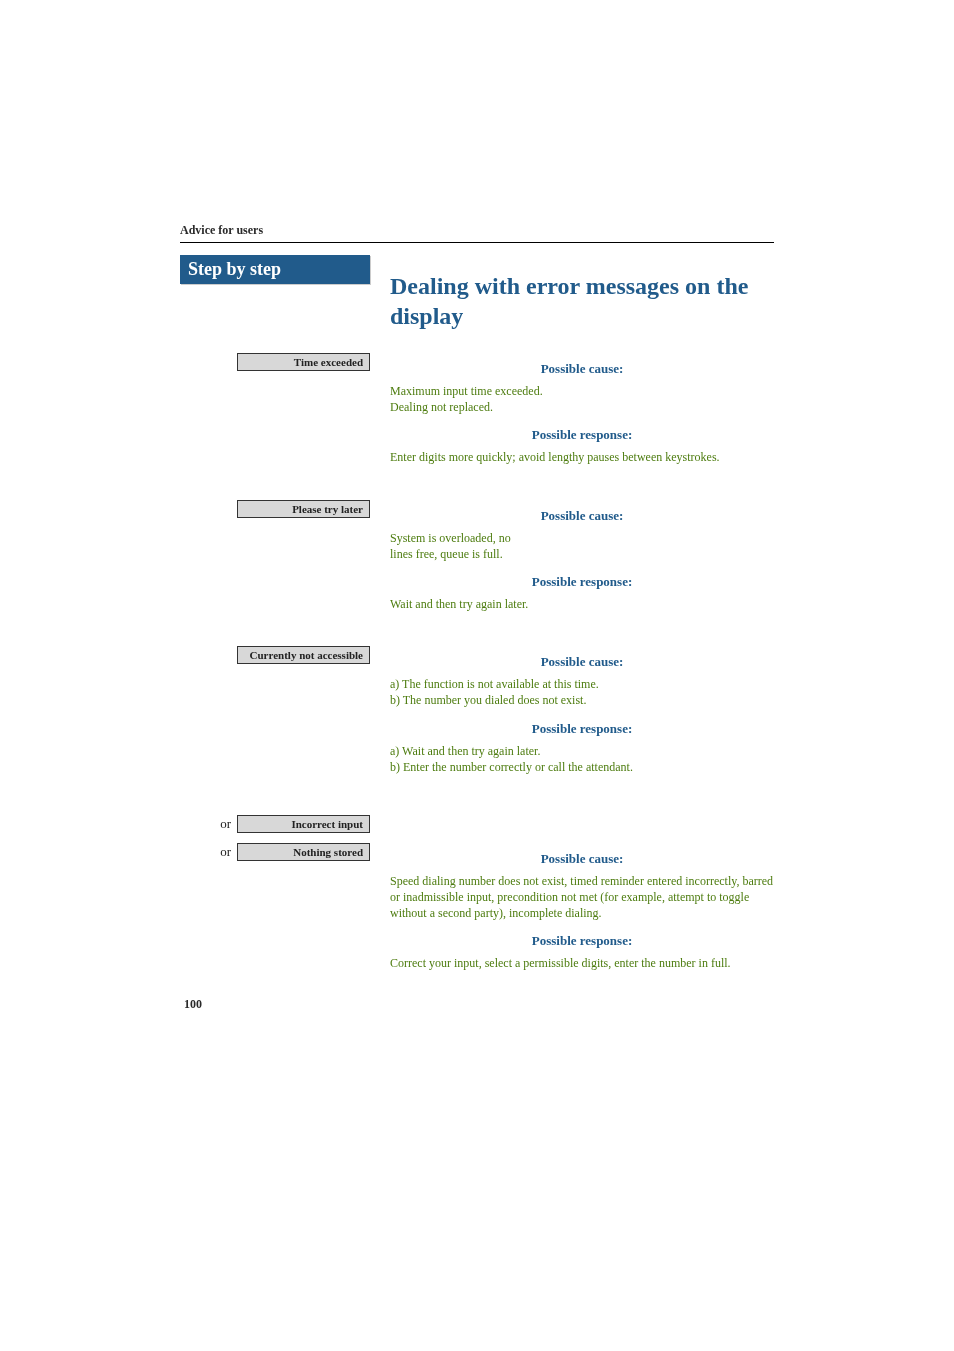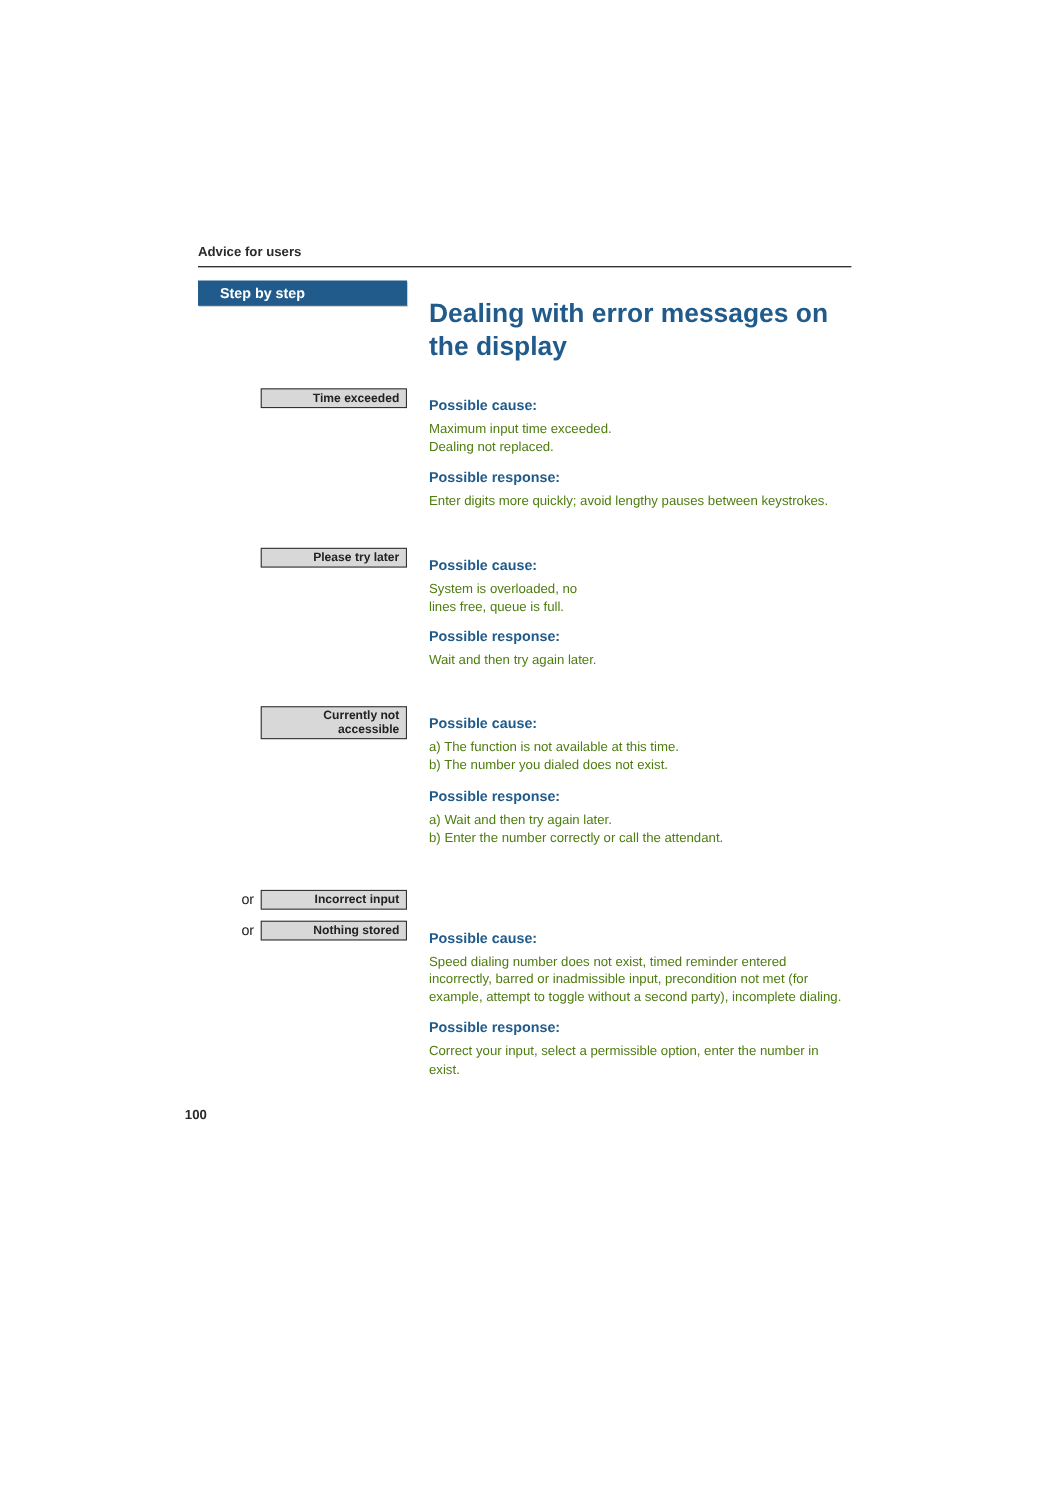--- a/index.html
+++ b/index.html
@@ -5,20 +5,21 @@
     body {
       margin: 0;
       padding: 0;
       font-family: Arial, Helvetica, sans-serif;
       background: #fff;
       width: 954px;
     }
     .page {
       padding: 220px 180px 60px 180px;
       position: relative;
+      font-family: Liberation Serif, serif;
     }
     .header-section {
       margin-bottom: 8px;
     }
     .header-text {
       font-size: 12px;
       font-weight: bold;
       color: #2a2a2a;
     }
     .header-rule {
@@ -35,23 +36,23 @@
       flex: 0 0 190px;
       position: relative;
     }
     .right-col {
       flex: 1;
       padding-left: 20px;
     }
     .step-by-step {
       background: #215b8b;
       color: #fff;
-      font-size: 13px;
-      font-weight: bold;
-      padding: 4px 20px;
+      font-size: 18px;
+      font-weight: bold;
+      padding: 4px 8px;
       box-shadow: 1px 1px 0 rgba(0,0,0,0.2);
       margin-bottom: 12px;
     }
     .display-box {
       border: 1px solid #333;
       background: #d8d8d8;
       font-size: 11px;
       font-weight: bold;
       padding: 2px 6px;
       color: #222;
@@ -78,31 +79,32 @@
       font-size: 24px;
       font-weight: bold;
       line-height: 1.25;
       margin: 16px 0 18px 0;
     }
     .sub-heading {
       color: #215b8b;
       font-size: 13px;
       font-weight: bold;
       margin: 12px 0 6px 0;
+      text-align: center;
     }
     .body-text {
       font-size: 12px;
       color: #4d7c0f;
       line-height: 1.35;
       margin: 0 0 10px 0;
     }
     .page-number {
       position: absolute;
       bottom: 30px;
-      left: 168px;
+      left: 184px;
       font-size: 12px;
       font-weight: bold;
       color: #2a2a2a;
     }
     .spacer-block { height: 1px; }
   </style>
 </head>
 <body>
 
 <div class="page">
@@ -202,18 +204,18 @@
     <div class="left-col">
       <div class="left-item">
         <span class="or-label">or</span>
         <span class="display-box">Nothing stored</span>
       </div>
     </div>
     <div class="right-col">
       <div class="sub-heading">Possible cause:</div>
       <p class="body-text">Speed dialing number does not exist, timed reminder entered incorrectly, barred or inadmissible input, precondition not met (for example, attempt to toggle without a second party), incomplete dialing.</p>
       <div class="sub-heading">Possible response:</div>
-      <p class="body-text">Correct your input, select a permissible option, enter the number in exist.</p>
+      <p class="body-text">Correct your input, select a permissible digits, enter the number in full.</p>
     </div>
   </div>
 
   <div class="page-number">100</div>
 </div>
 
 </body></html>

